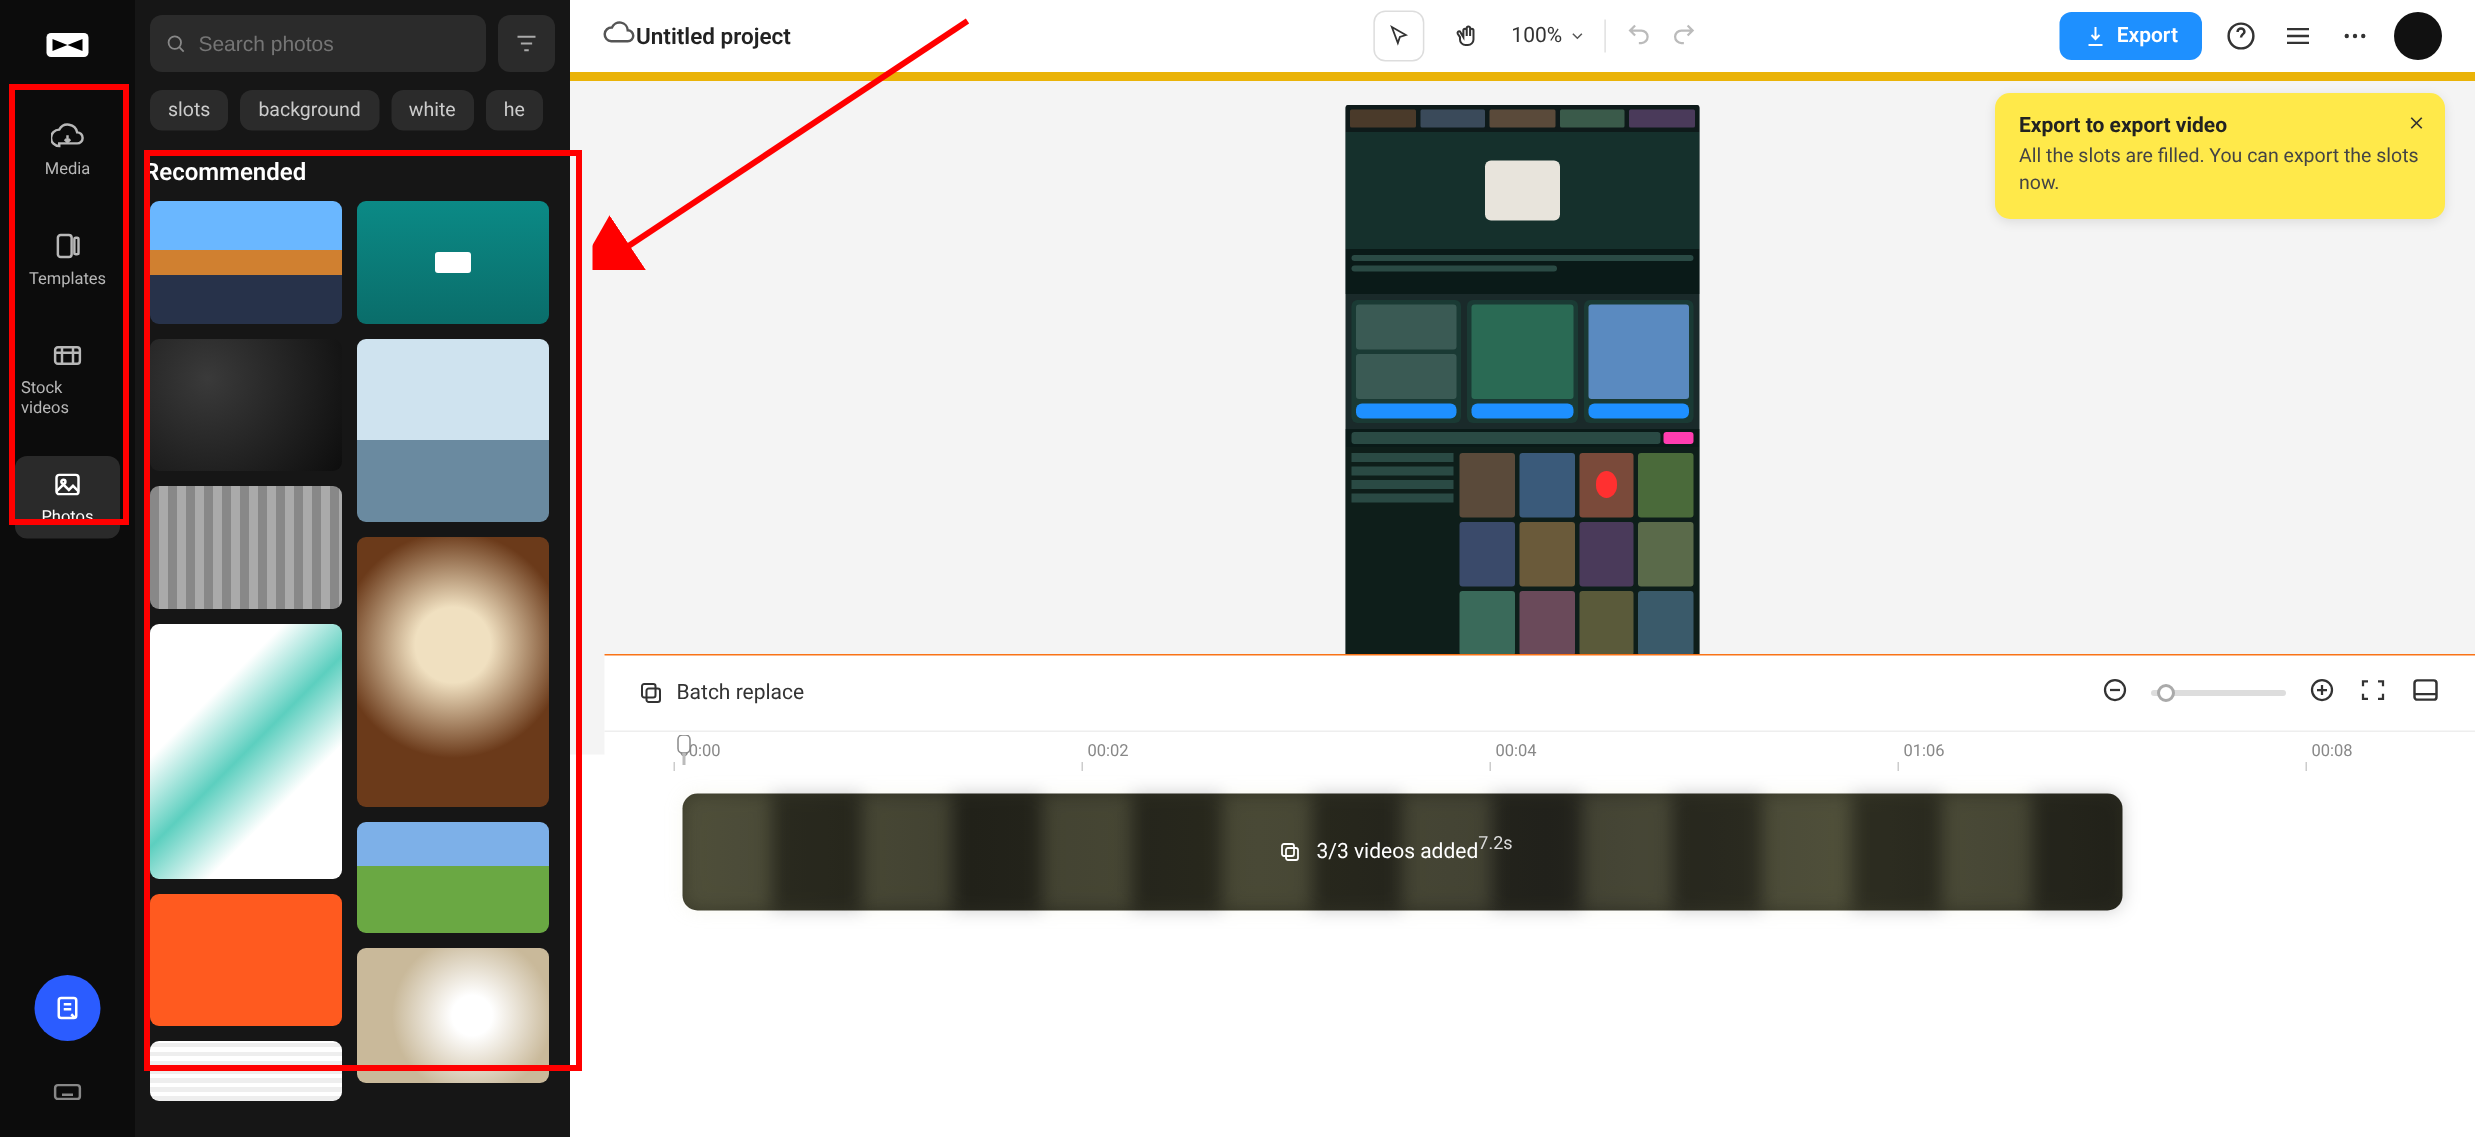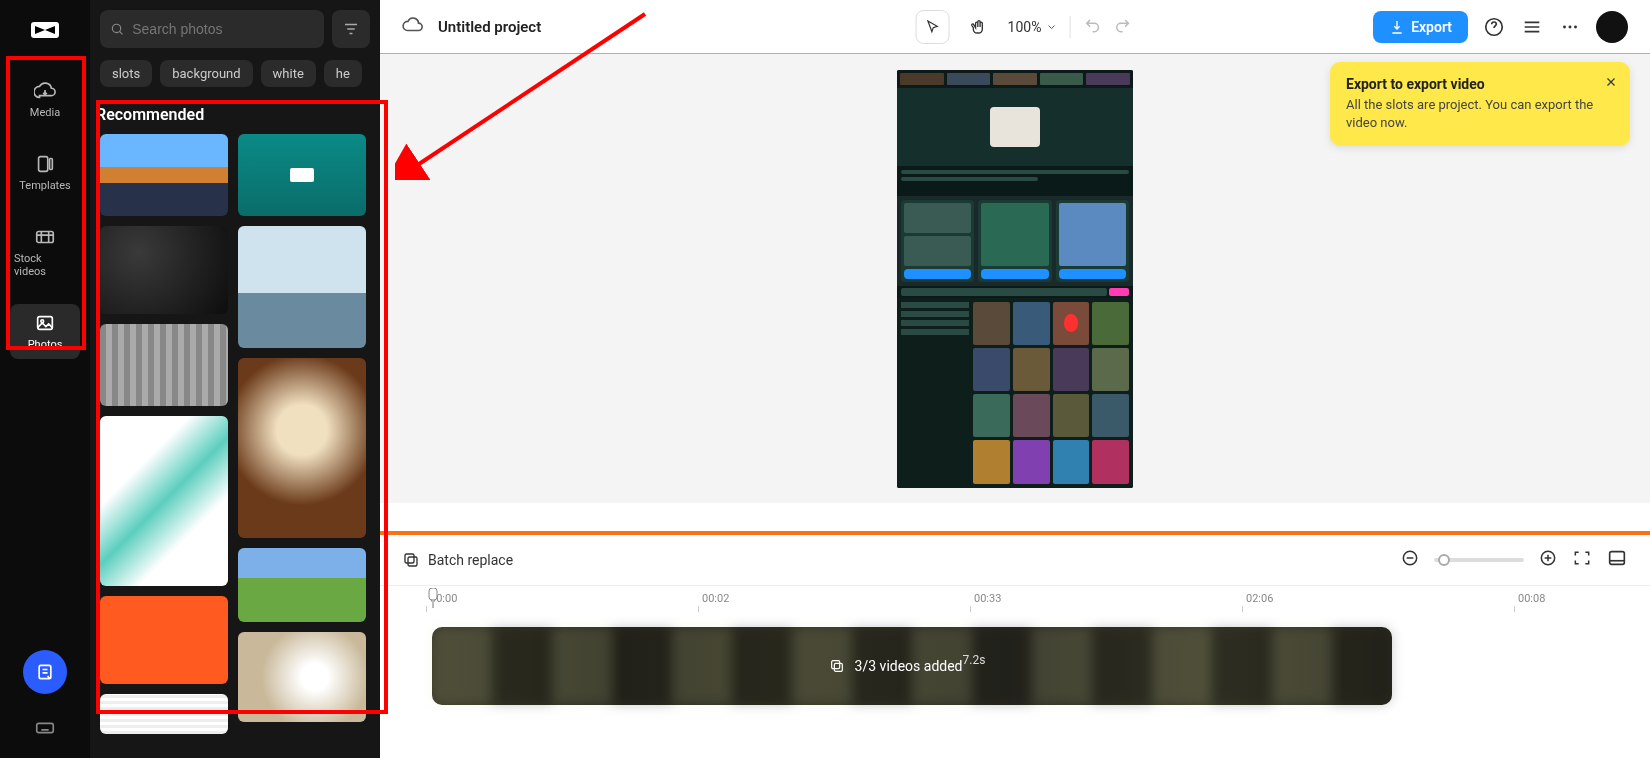--- a/index.html
+++ b/index.html
@@ -36,21 +36,21 @@
   .filter-btn { width:38px; height:38px; background:#2b2b2b; border-radius:8px; display:flex; align-items:center; justify-content:center; color:#aaa; cursor:pointer;}
   .chips { display:flex; gap:8px; padding: 4px 10px 10px 10px; overflow:hidden;}
   .chip { background:#2b2b2b; color:#ccc; font-size:13px; padding:6px 12px; border-radius:8px; white-space:nowrap; cursor:pointer;}
   .section-title { color:#fff; font-size:16px; font-weight:600; padding: 8px 10px 10px 6px;}
   .thumbs { padding: 0 10px; display:flex; gap:10px;}
   .col { display:flex; flex-direction:column; gap:10px; width: 128px;}
   .thumb { width:128px; border-radius:6px; background:#333;}
   .panel-handle { position:absolute; right:-12px; top: 350px; width:12px; height:48px; background:#2b2b2b; border-radius:0 6px 6px 0; display:flex; align-items:center; justify-content:center; color:#888; cursor:pointer;}
   
   
-  .topbar { position:absolute; left: 380px; top:0; right:0; height:54px; background:#fff; display:flex; align-items:center; padding: 0 22px; gap:14px; border-bottom:1px solid #eab308;}
+  .topbar { position:absolute; left: 380px; top:0; right:0; height:54px; background:#fff; display:flex; align-items:center; padding: 0 22px; border-bottom:6px solid #eab308;}
   .cloud-icon { color:#555; }
   .project-title { font-weight:600; font-size:15px; color:#222;}
   .topbar-center { position:absolute; left:50%; transform:translateX(-50%); display:flex; align-items:center; gap:12px;padding-left:18px;}
   .tool-btn { width:34px; height:34px; border:1px solid #ddd; border-radius:8px; display:flex; align-items:center; justify-content:center; cursor:pointer;}
   .tool-btn.plain { border:none;}
   .zoom { font-size:14px; color:#333; display:flex; align-items:center; gap:4px; cursor:pointer;}
   .divider-v { width:1px; height:22px; background:#e0e0e0;}
   .undo-redo { display:flex; gap:10px; color:#bbb;}
   .topbar-right { margin-left:auto; display:flex; align-items:center; gap:14px;}
   .export-btn { background:#1e90ff; color:#fff; border-radius:8px; padding:8px 16px; font-size:14px; font-weight:600; display:flex; align-items:center; gap:6px; cursor:pointer;}
@@ -61,21 +61,21 @@
   .preview-area { position:absolute; left:380px; top:54px; right:0; bottom:255px; background:#f4f4f4;}
   .preview-canvas { position:absolute; left:50%; top:50%; transform:translate(-50%, -50%); width:236px; height:418px; background:#1a2a2a; border-radius:2px; overflow:hidden; display:flex; flex-direction:column;}
   
   
   .toast { position:absolute; right: 20px; top: 62px; width: 300px; background:#ffe94a; border-radius:10px; padding: 14px 16px; z-index:40; box-shadow:0 2px 8px rgba(0,0,0,0.1);}
   .toast-title { font-weight:700; font-size:14px; color:#222; margin-bottom:4px;}
   .toast-body { font-size:13px; color:#444; line-height:1.4;}
   .toast-close { position:absolute; right:12px; top:12px; cursor:pointer; color:#333;}
 
   
-  .timeline-wrap { position:absolute; left:380px; right:0; bottom:0; height:227px; background:#fff; border-top:4px solid #f97316;}
+  .timeline-wrap { position:absolute; left:403px; right:0; bottom:0; height:322px; background:#fff; border-top:1px solid #f97316;}
   .timeline-controls { height:50px; display:flex; align-items:center; padding:0 22px; gap:12px;}
   .batch-replace { display:flex; align-items:center; gap:8px; color:#333; font-size:14px; cursor:pointer;}
   .play-cluster { position:absolute; left:50%; transform:translateX(-50%); display:flex; align-items:center; gap:14px;}
   .play-btn { width:32px; height:32px; border-radius:50%; background:#111; display:flex; align-items:center; justify-content:center; cursor:pointer;}
   .time-text { font-size:14px;}
   .time-cur { font-weight:700; color:#111;}
   .time-dur { color:#999;}
   .zoom-cluster { margin-left:auto; display:flex; align-items:center; gap:14px;}
   .zoom-track { width:90px; height:4px; background:#ddd; border-radius:2px; position:relative;}
   .zoom-thumb { position:absolute; left:4px; top:-4px; width:12px; height:12px; border-radius:50%; background:#fff; border:2px solid #aaa;}
@@ -330,21 +330,21 @@
           <div style="background:#8040b0;border-radius:2px"></div>
           <div style="background:#3080b0;border-radius:2px"></div>
           <div style="background:#b03060;border-radius:2px"></div>
       </div>
     </div>
   </div>
 </div>
 
 <div class="toast">
   <div class="toast-title">Export to export video</div>
-  <div class="toast-body">All the slots are project. You can export the video now.</div>
+  <div class="toast-body">All the slots are filled. You can export the slots now.</div>
   <div class="toast-close">
     <svg width="14" height="14" viewBox="0 0 24 24" stroke="currentColor" stroke-width="2">
         <path d="M6 6l12 12M18 6L6 18"></path>
       </svg>
   </div>
 </div>
 
 <div class="timeline-wrap">
   <div class="timeline-controls">
     <div class="batch-replace">
@@ -377,22 +377,22 @@
   </div>
   <div class="ruler">
     <div class="playhead">
       <svg width="14" height="20" viewBox="0 0 14 20">
           <rect x="3" y="0" width="8" height="12" rx="3" fill="#fff" stroke="#888"></rect>
           <rect x="6" y="12" width="2" height="170" fill="#bbb"></rect>
         </svg>
     </div>
     <div class="tick" style="left:50px">00:00</div>
     <div class="tick" style="left:322px">00:02</div>
-    <div class="tick" style="left:594px">00:33</div>
-    <div class="tick" style="left:866px">02:06</div>
+    <div class="tick" style="left:594px">00:04</div>
+    <div class="tick" style="left:866px">01:06</div>
     <div class="tick" style="left:1138px">00:08</div>
   </div>
   <div class="track-area">
     <div class="clip">
       <svg width="16" height="16" viewBox="0 0 24 24" fill="none" stroke="#fff" stroke-width="1.8">
           <rect x="4" y="4" width="12" height="12" rx="2"></rect>
           <rect x="8" y="8" width="12" height="12" rx="2"></rect>
         </svg>
       <span>3/3 videos added</span>
       <span class="clip-dur">7.2s</span>

